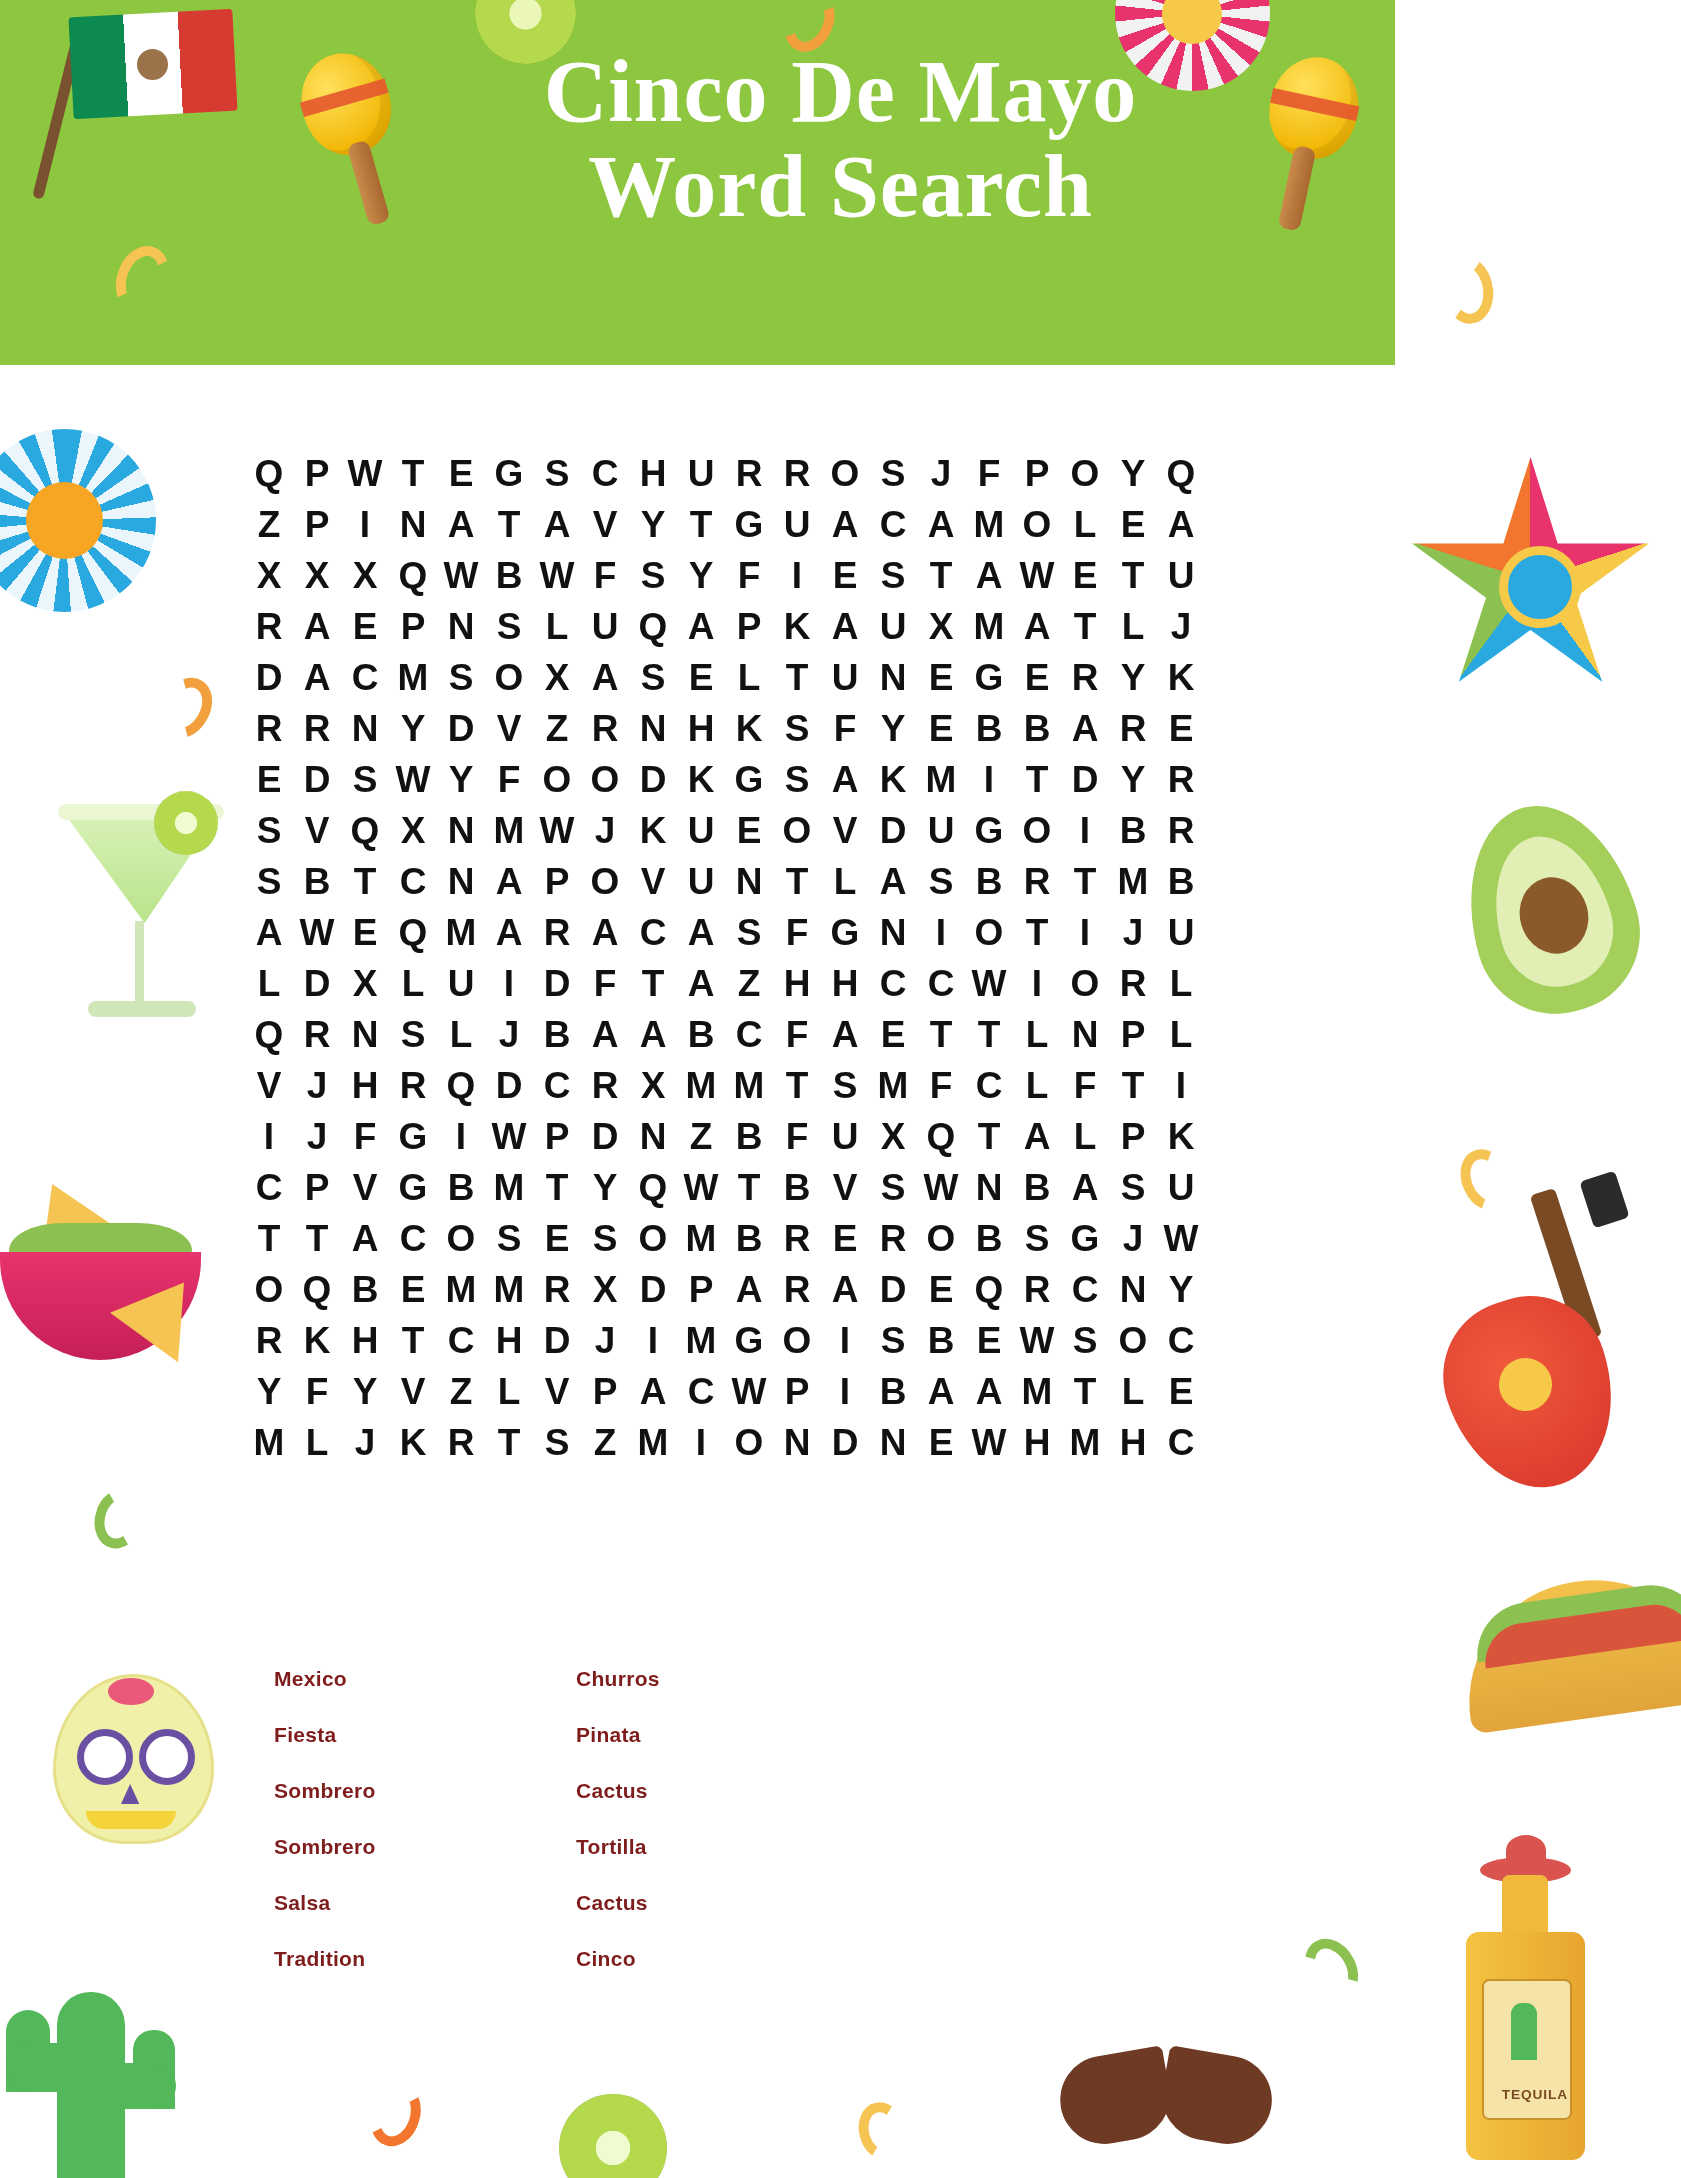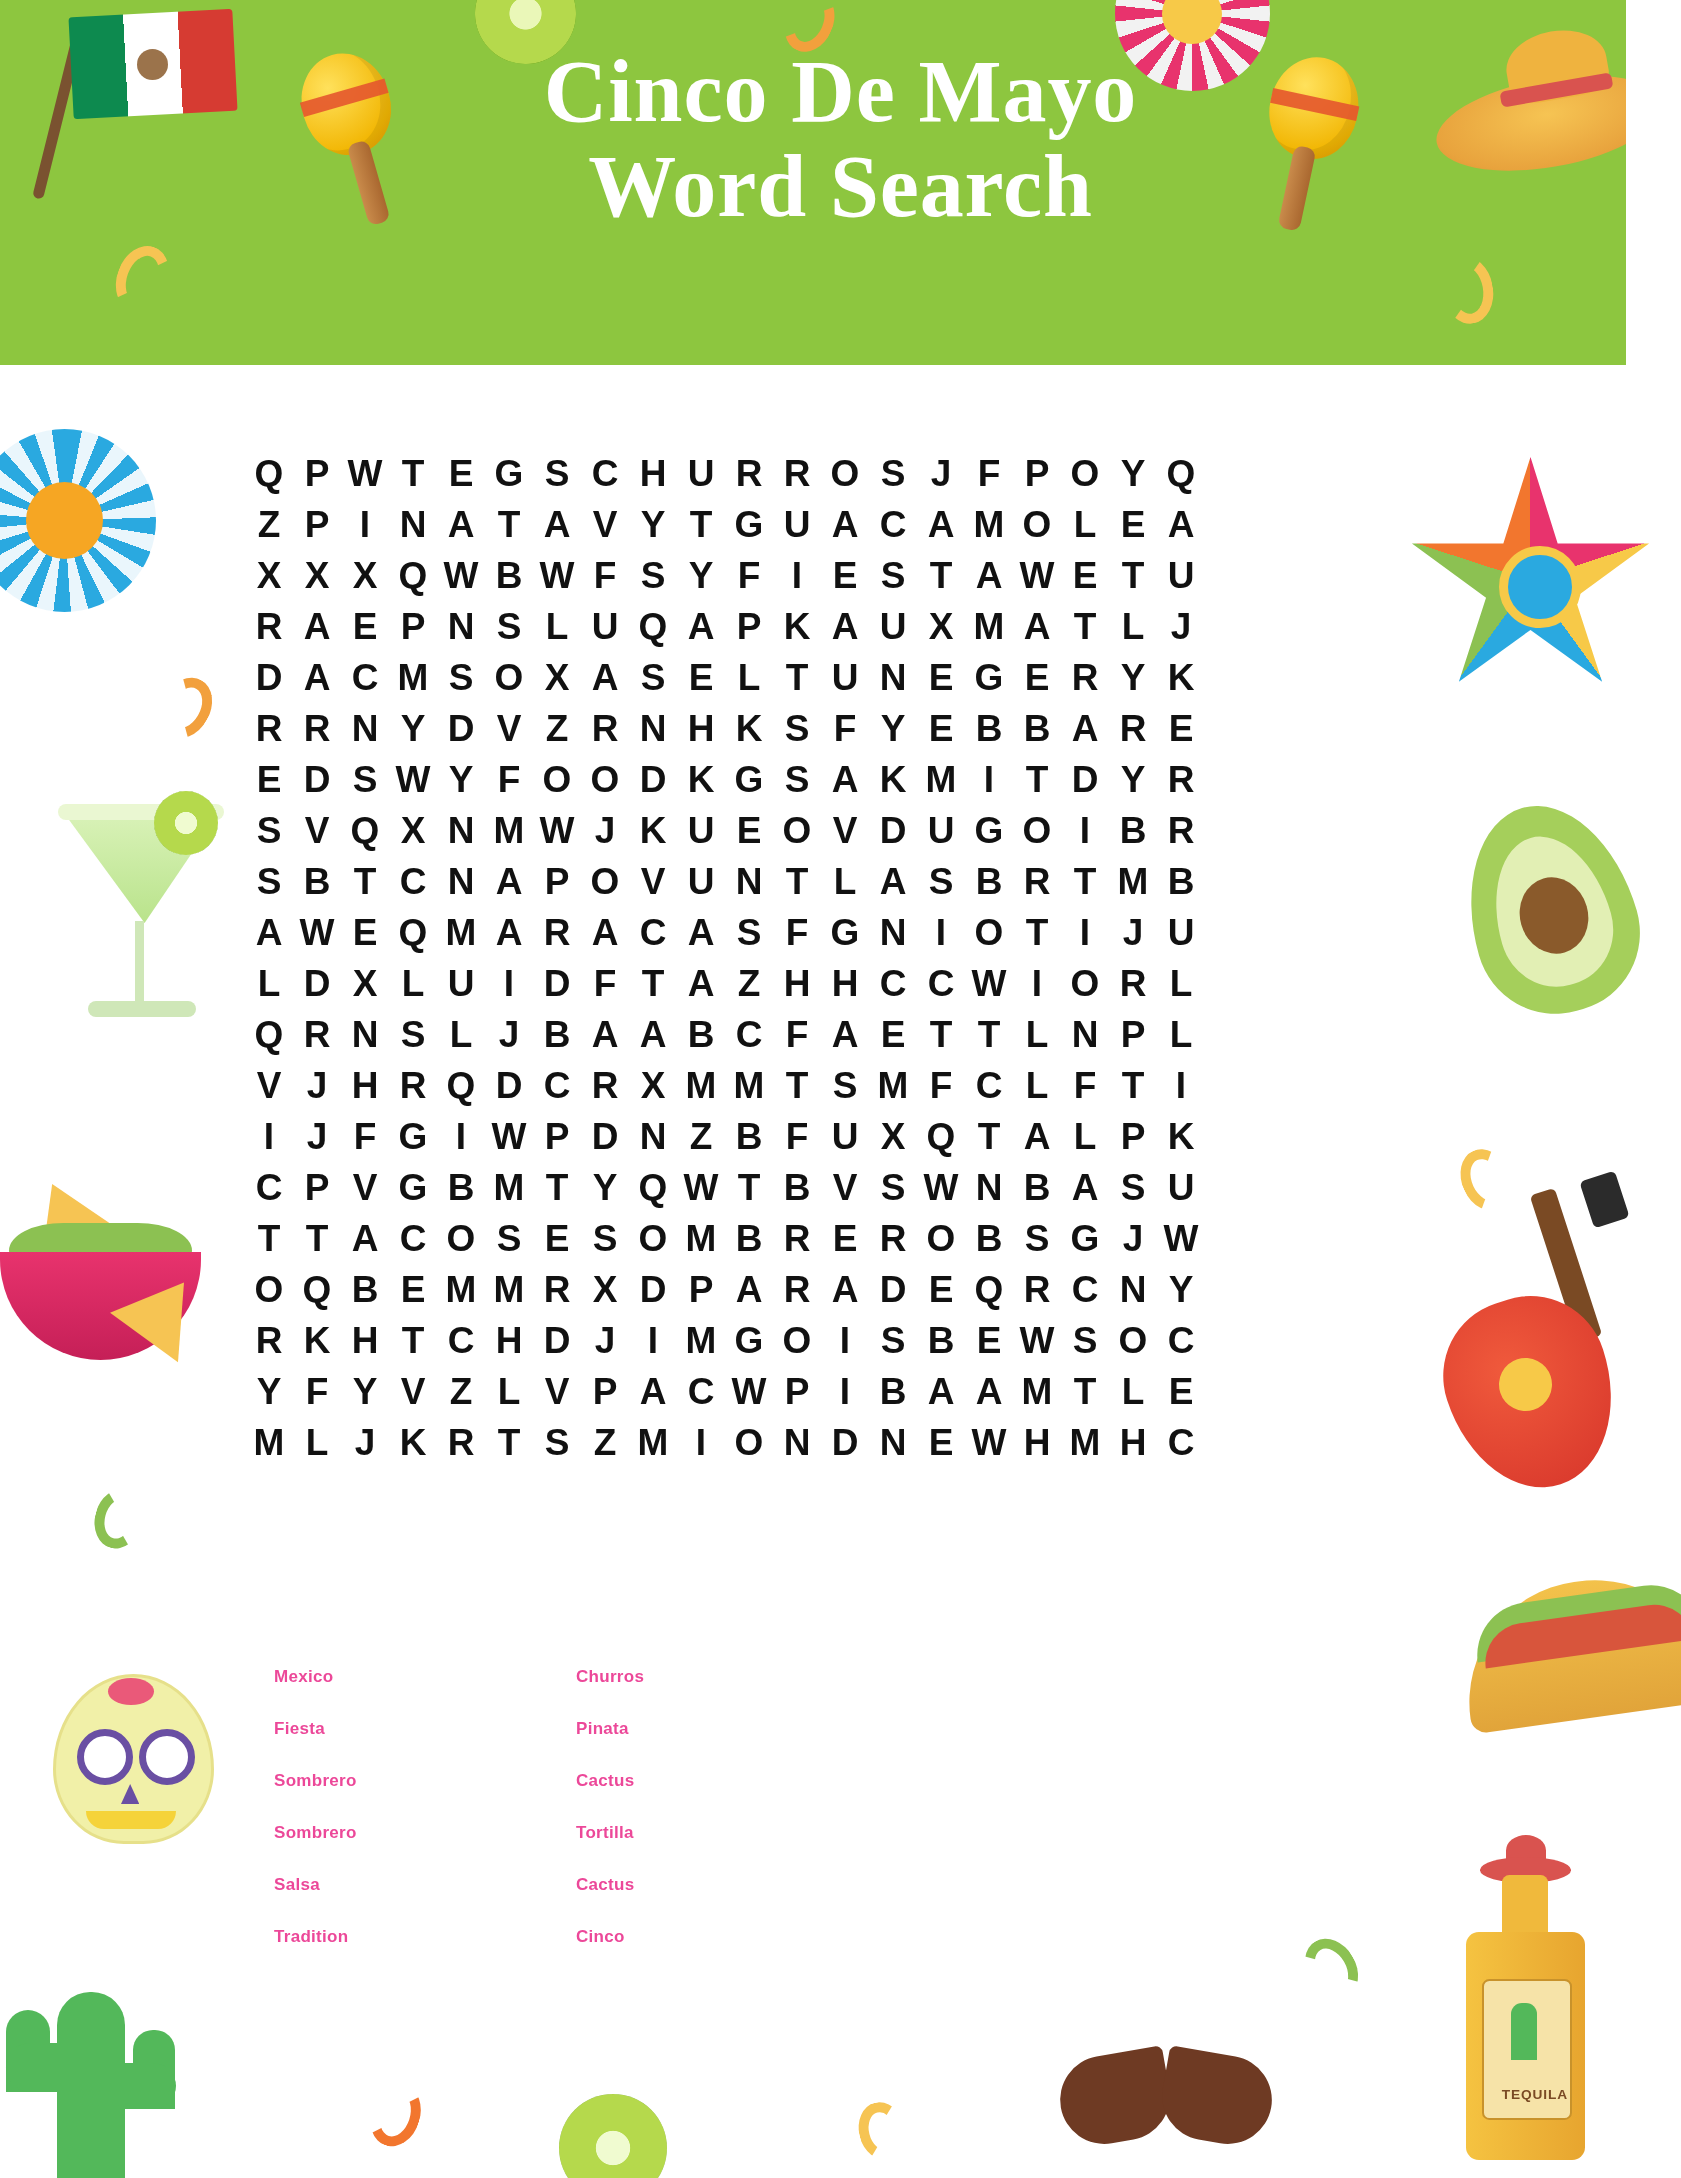--- a/index.html
+++ b/index.html
@@ -12,21 +12,21 @@
     background: #ffffff;
     font-family: "Liberation Sans", sans-serif;
     overflow: hidden;
     position: relative;
   }
 
   
   #header-band {
     position: absolute;
     left: 0; top: 0;
-    width: 1626px;
+    width: 1395px;
     height: 365px;
     background: #8dc63f;
     overflow: hidden;
   }
   #header-title {
     position: absolute;
     left: 0; top: 44px;
     width: 1681px;
     text-align: center;
     font-family: "Liberation Serif", serif;
@@ -366,23 +366,23 @@
     top: 1668px;
     width: 1133px;
     display: flex;
     gap: 0;
   }
   .word-col {
     width: 302px;
   }
   .word-item {
     font-family: "Liberation Sans", sans-serif;
-    font-size: 17px;
+    font-size: 21px;
     font-weight: bold;
-    color: #ec4899;
+    color: #7f1d1d;
     line-height: 1;
     margin-bottom: 35px;
     letter-spacing: 0.3px;
   }
 </style>
 </head>
 <body>
 
 <div id="header-band">
   <div class="deco" id="fan-top"></div>

